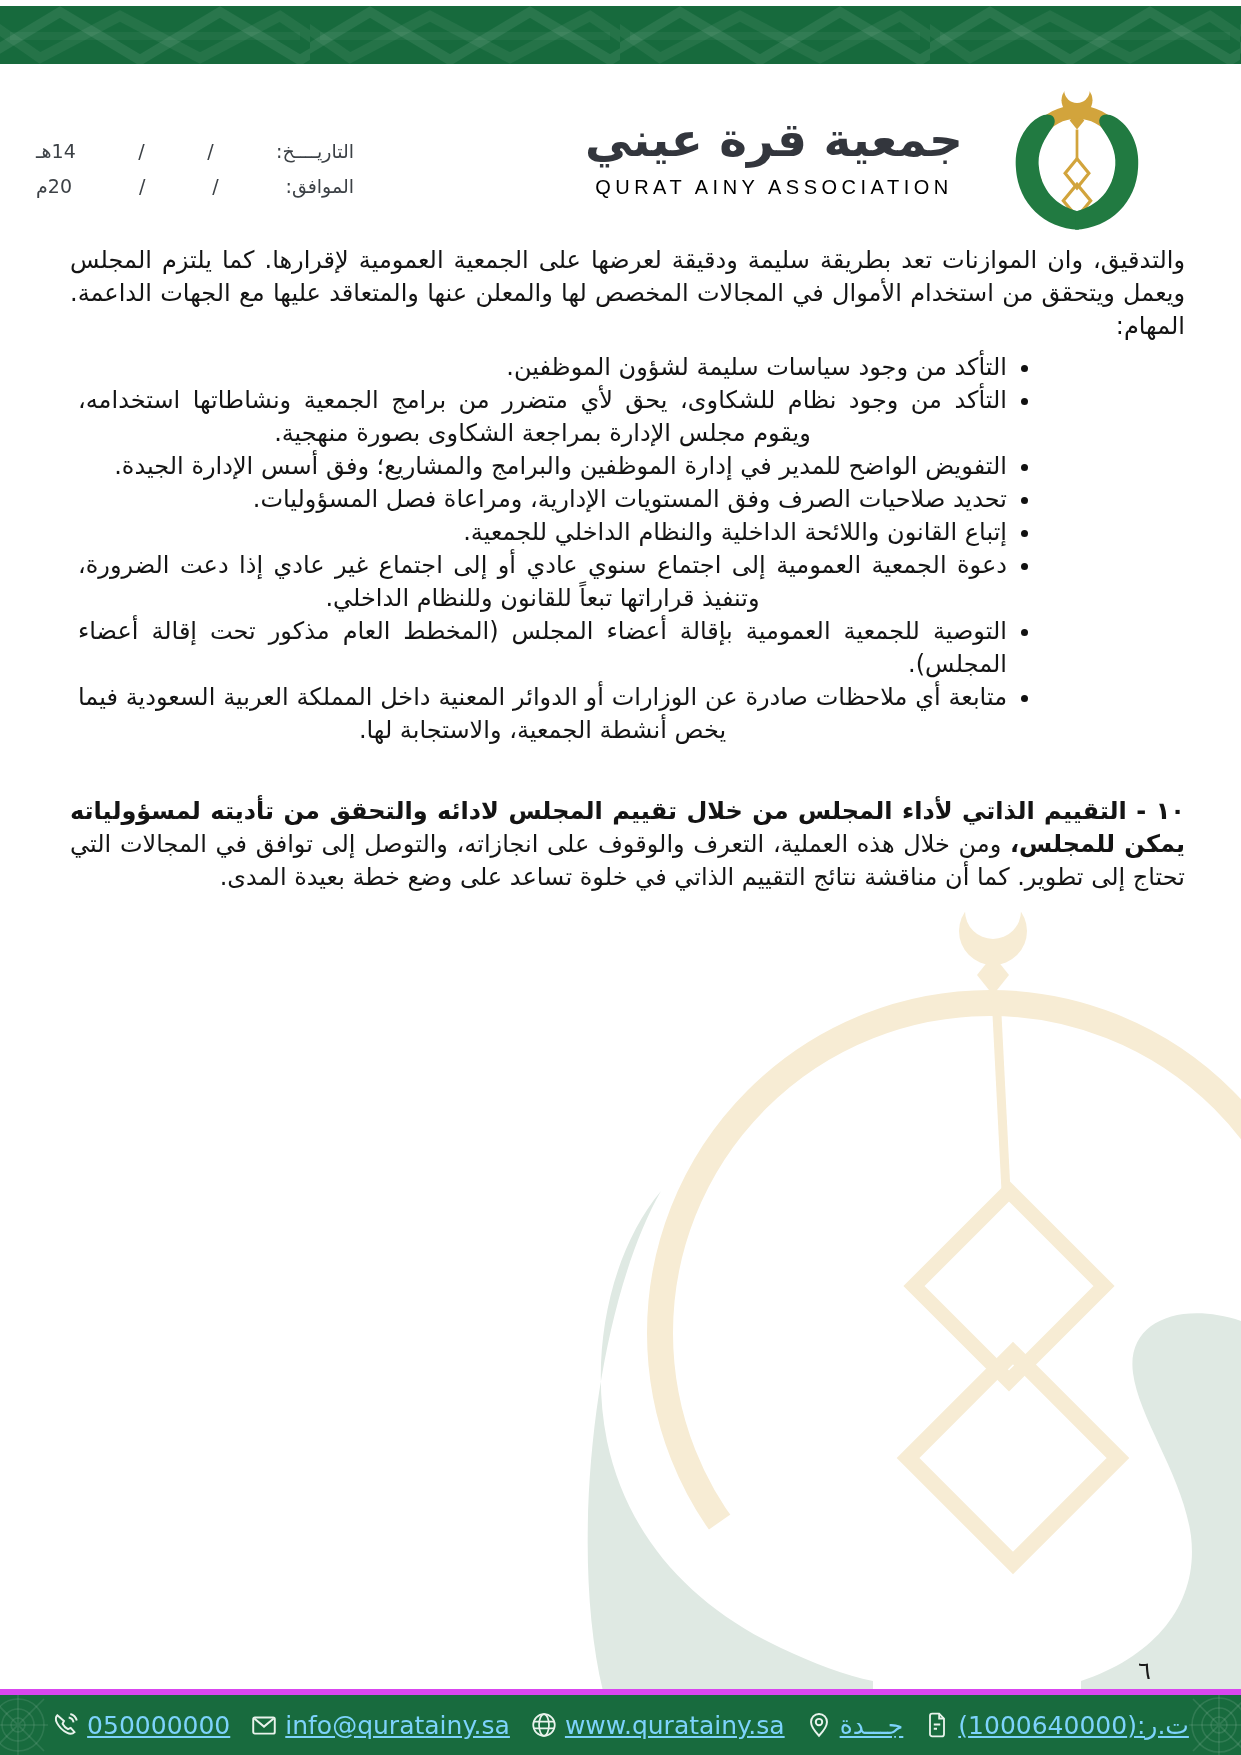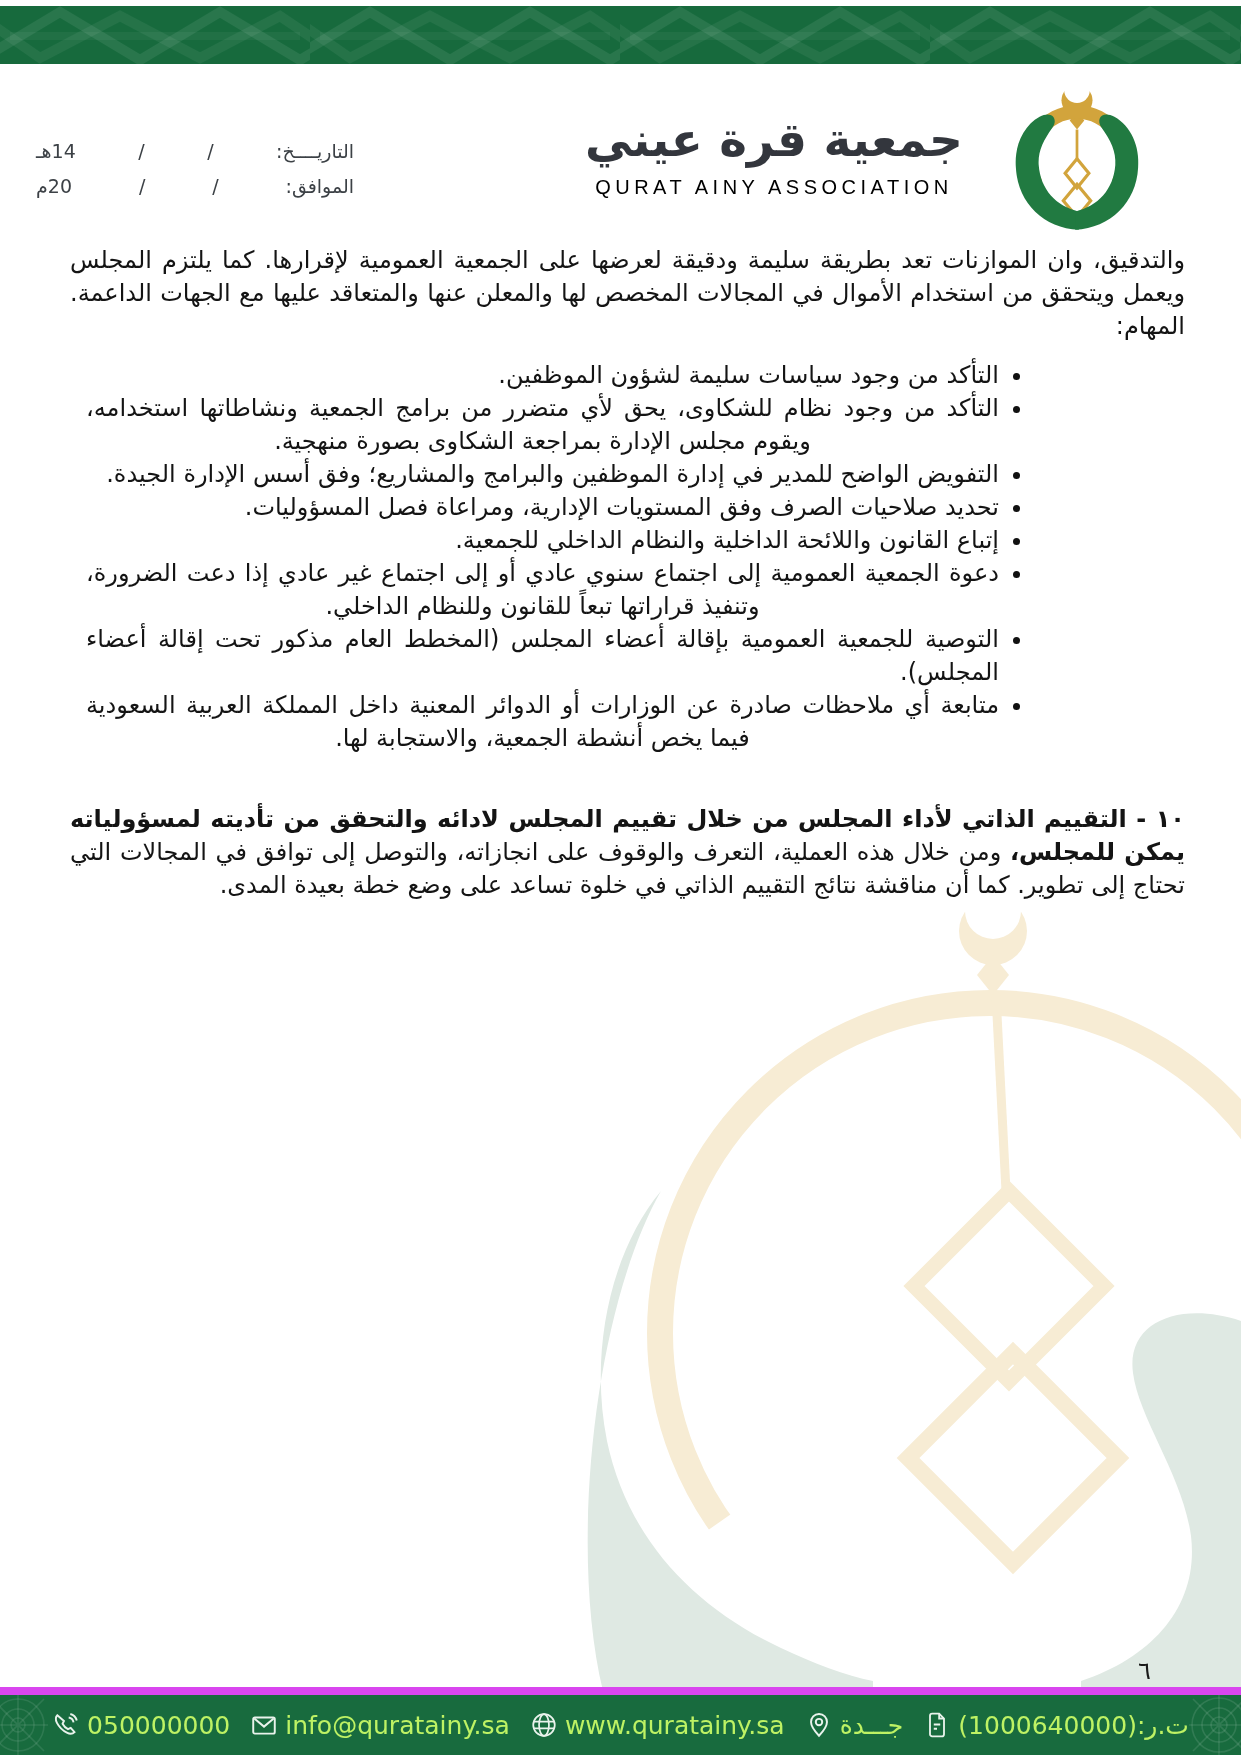--- a/index.html
+++ b/index.html
@@ -21,37 +21,37 @@
   
   .dates{position:absolute;top:140px;left:36px;width:318px;direction:rtl;color:#3c4146;
          font-size:19px;z-index:2;}
   .date-row{display:flex;justify-content:space-between;align-items:baseline;margin-bottom:13px;}
 
   
   .content{position:absolute;top:244px;right:56px;left:70px;direction:rtl;z-index:1;
            font-size:24px;line-height:33px;color:#141414;text-align:justify;}
   .intro{text-align-last:justify;margin:0;}
   .tasks-heading{text-align:right;}
-  ul.tasks{margin:16px;padding:0 170px 0 0;}
+  ul.tasks{margin:8px;padding:0 170px 0 0;}
   ul.tasks li{text-align:justify;text-align-last:right;}
   ul.tasks li.multi{text-align-last:center;}
   ul.tasks li::marker{color:#111111;}
   .clause{margin:48px 0 0 0;}
   .clause b{font-weight:bold;}
 
   
   .watermark{position:absolute;right:0;bottom:64px;width:700px;height:800px;z-index:0;pointer-events:none;}
 
   
   .page-num{position:absolute;right:90px;bottom:70px;font-size:24px;color:#1a1a1a;z-index:3;}
 
   
   .footer{position:absolute;left:0;right:0;bottom:0;height:60px;background:#186b3e;
-          border-top:8px solid #d946ef;display:flex;align-items:center;justify-content:center;
-          gap:20px;color:#bef264;font-size:25px;z-index:3;overflow:hidden;}
+          border-top:6px solid #d946ef;display:flex;align-items:center;justify-content:center;
+          gap:20px;color:#7dd3fc;font-size:25px;z-index:3;overflow:hidden;text-decoration:underline;}
   .f-item{display:flex;align-items:center;gap:7px;white-space:nowrap;}
   .f-item svg{width:28px;height:28px;flex:0 0 auto;}
   .side-pattern{position:absolute;top:0;bottom:0;width:90px;opacity:0.55;}
   .side-pattern.left{left:-20px;}
   .side-pattern.right{right:-18px;}
 </style>
 </head>
 <body>
 
 <div class="page">

